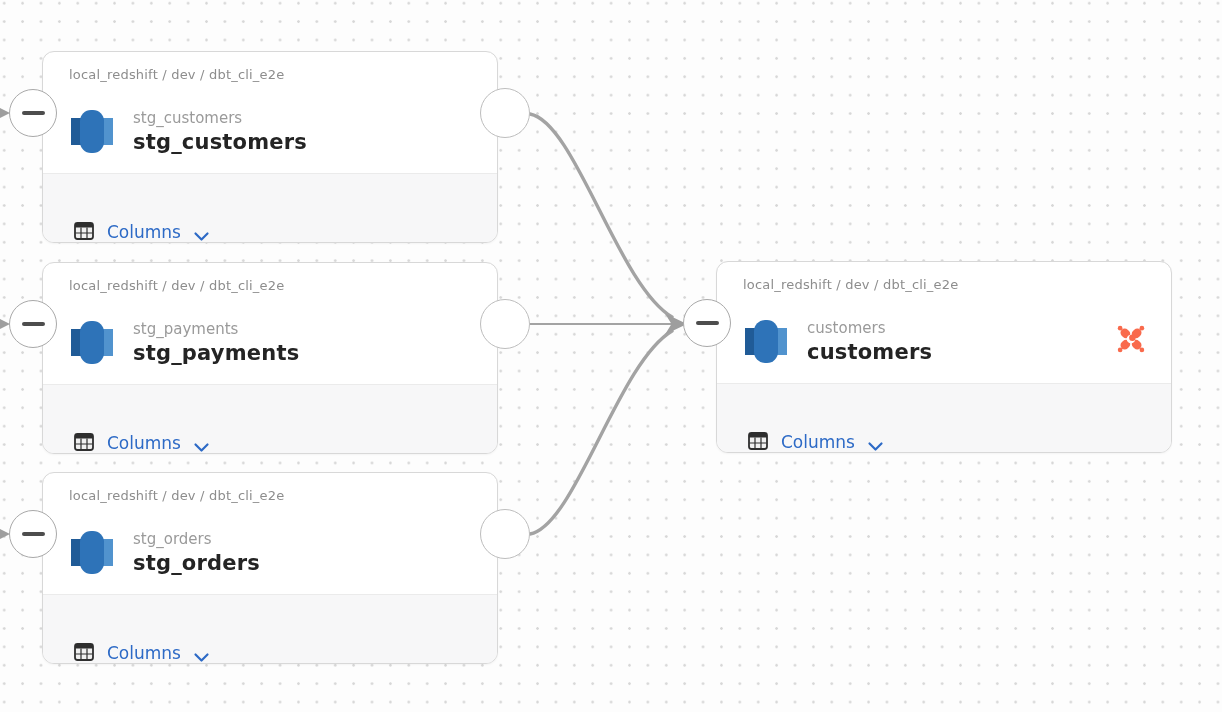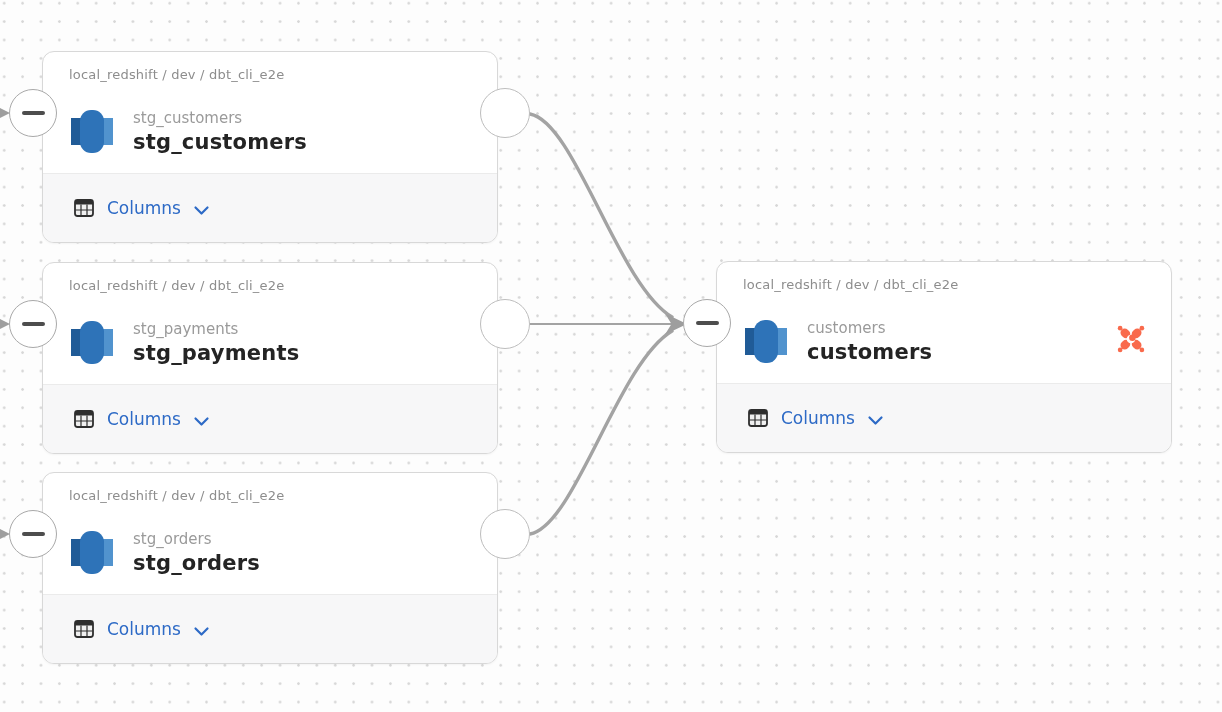--- a/index.html
+++ b/index.html
@@ -21,21 +21,21 @@
 
   .breadcrumb{position:absolute;left:26px;top:15px;font-size:13px;color:#8d8d8d;letter-spacing:.2px;white-space:nowrap;}
   .node-main{position:absolute;left:26px;top:56px;display:flex;align-items:center;gap:18px;}
   .db-icon{display:block;line-height:0;}
   .titles .subtitle{font-size:15px;color:#9a9a9a;margin-bottom:3px;}
   .titles .title{font-size:21px;font-weight:600;color:#242424;letter-spacing:.2px;}
 
   .footer{
     position:absolute;left:0;right:0;bottom:0;height:69px;box-sizing:border-box;
     background:#f7f7f8;border-top:1px solid #ebebeb;border-radius:0 0 11px 11px;
-    display:flex;align-items:center;padding-left:30px;gap:12px;
+    display:flex;align-items:flex-end;padding-left:30px;gap:12px;
   }
   .table-icon{line-height:0;}
   .columns-link{font-size:17px;color:#2d6ac6;cursor:pointer;}
   .chevron{line-height:0;margin-top:4px;cursor:pointer;}
 
   .dbt-badge{position:absolute;right:25px;top:62px;line-height:0;}
 
   .port{position:absolute;background:#fff;border-radius:50%;box-sizing:border-box;}
   .port-minus{
     width:48px;height:48px;border:1.6px solid #a9a9a9;padding:0;margin:0;cursor:pointer;

